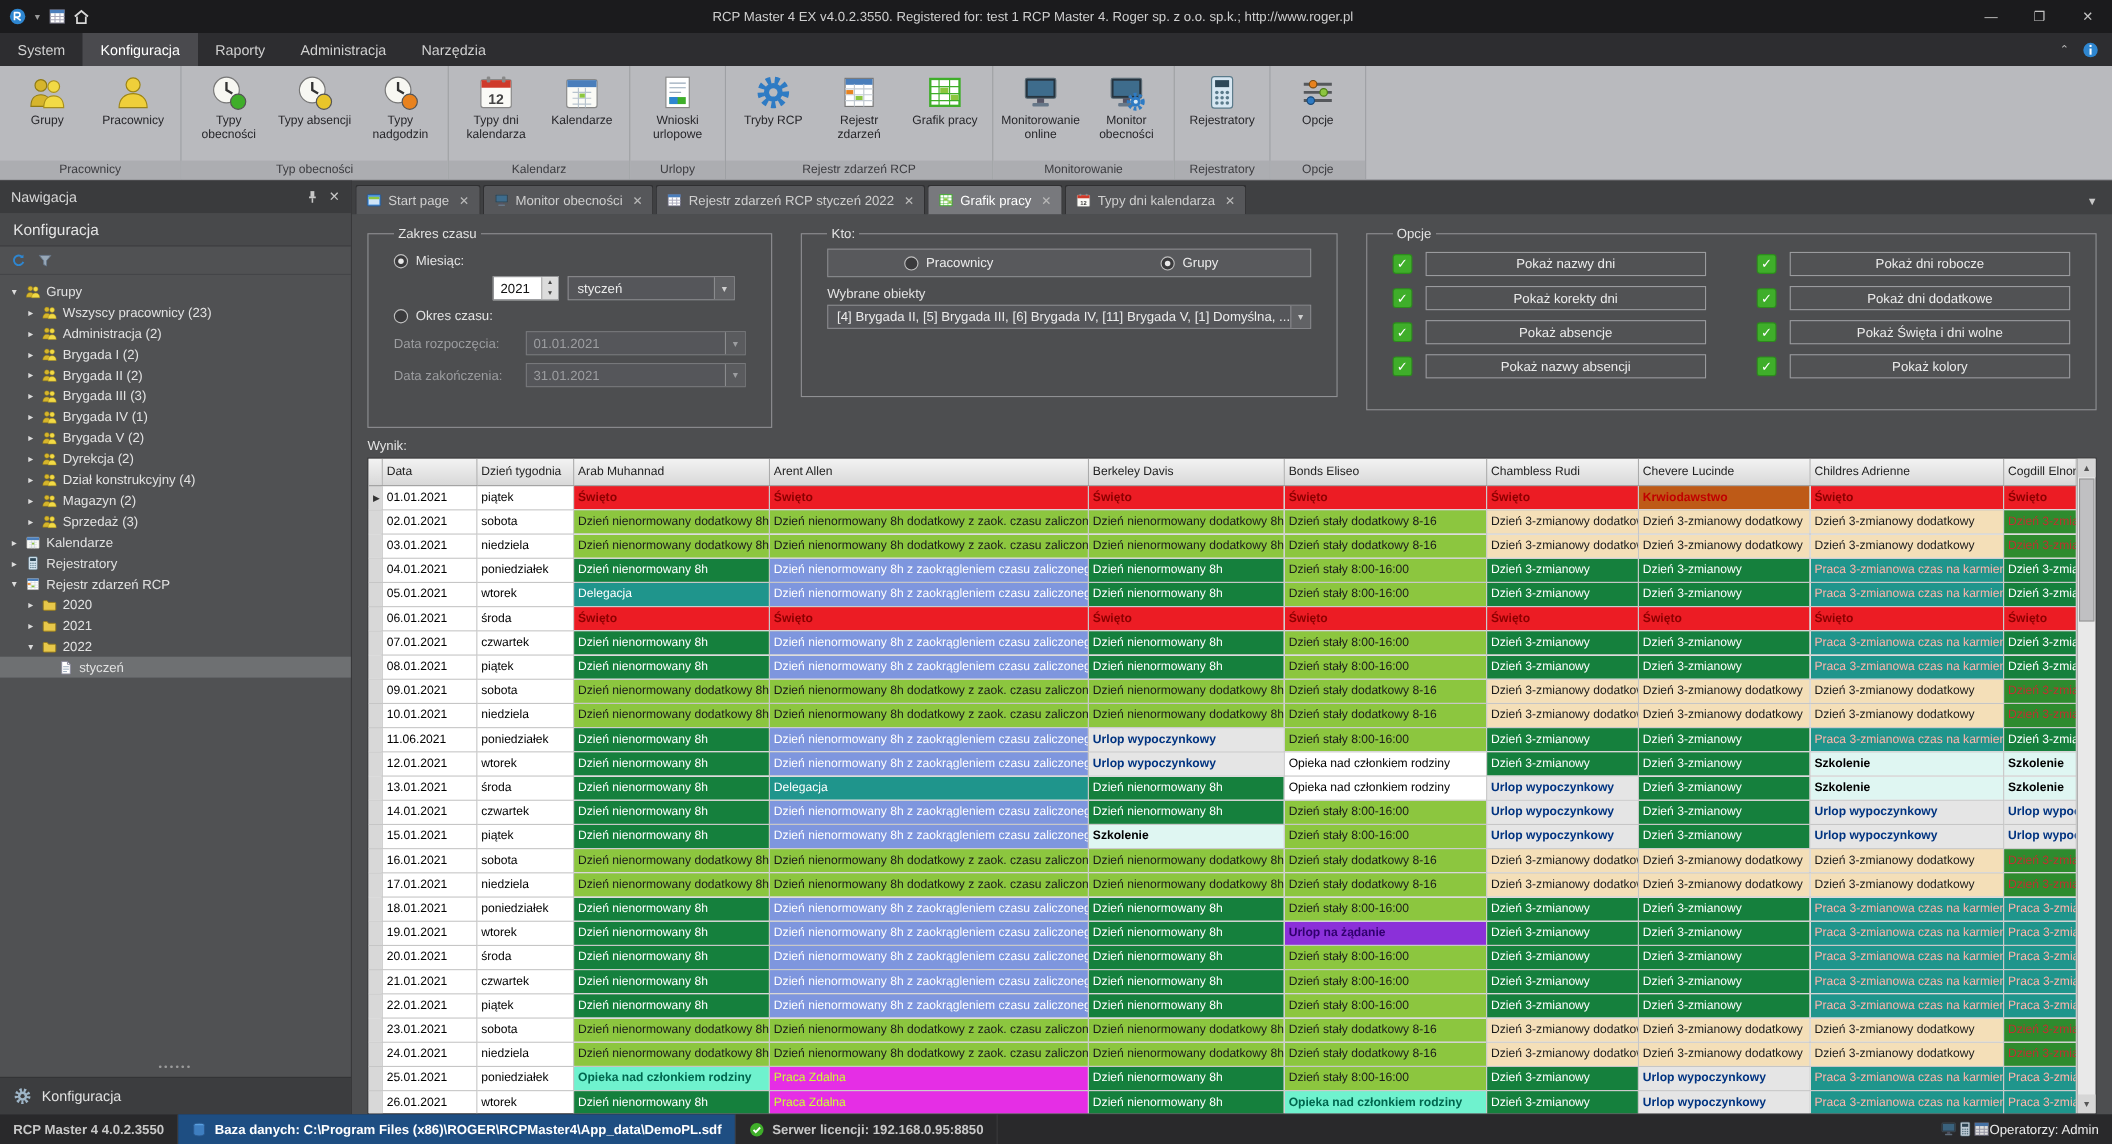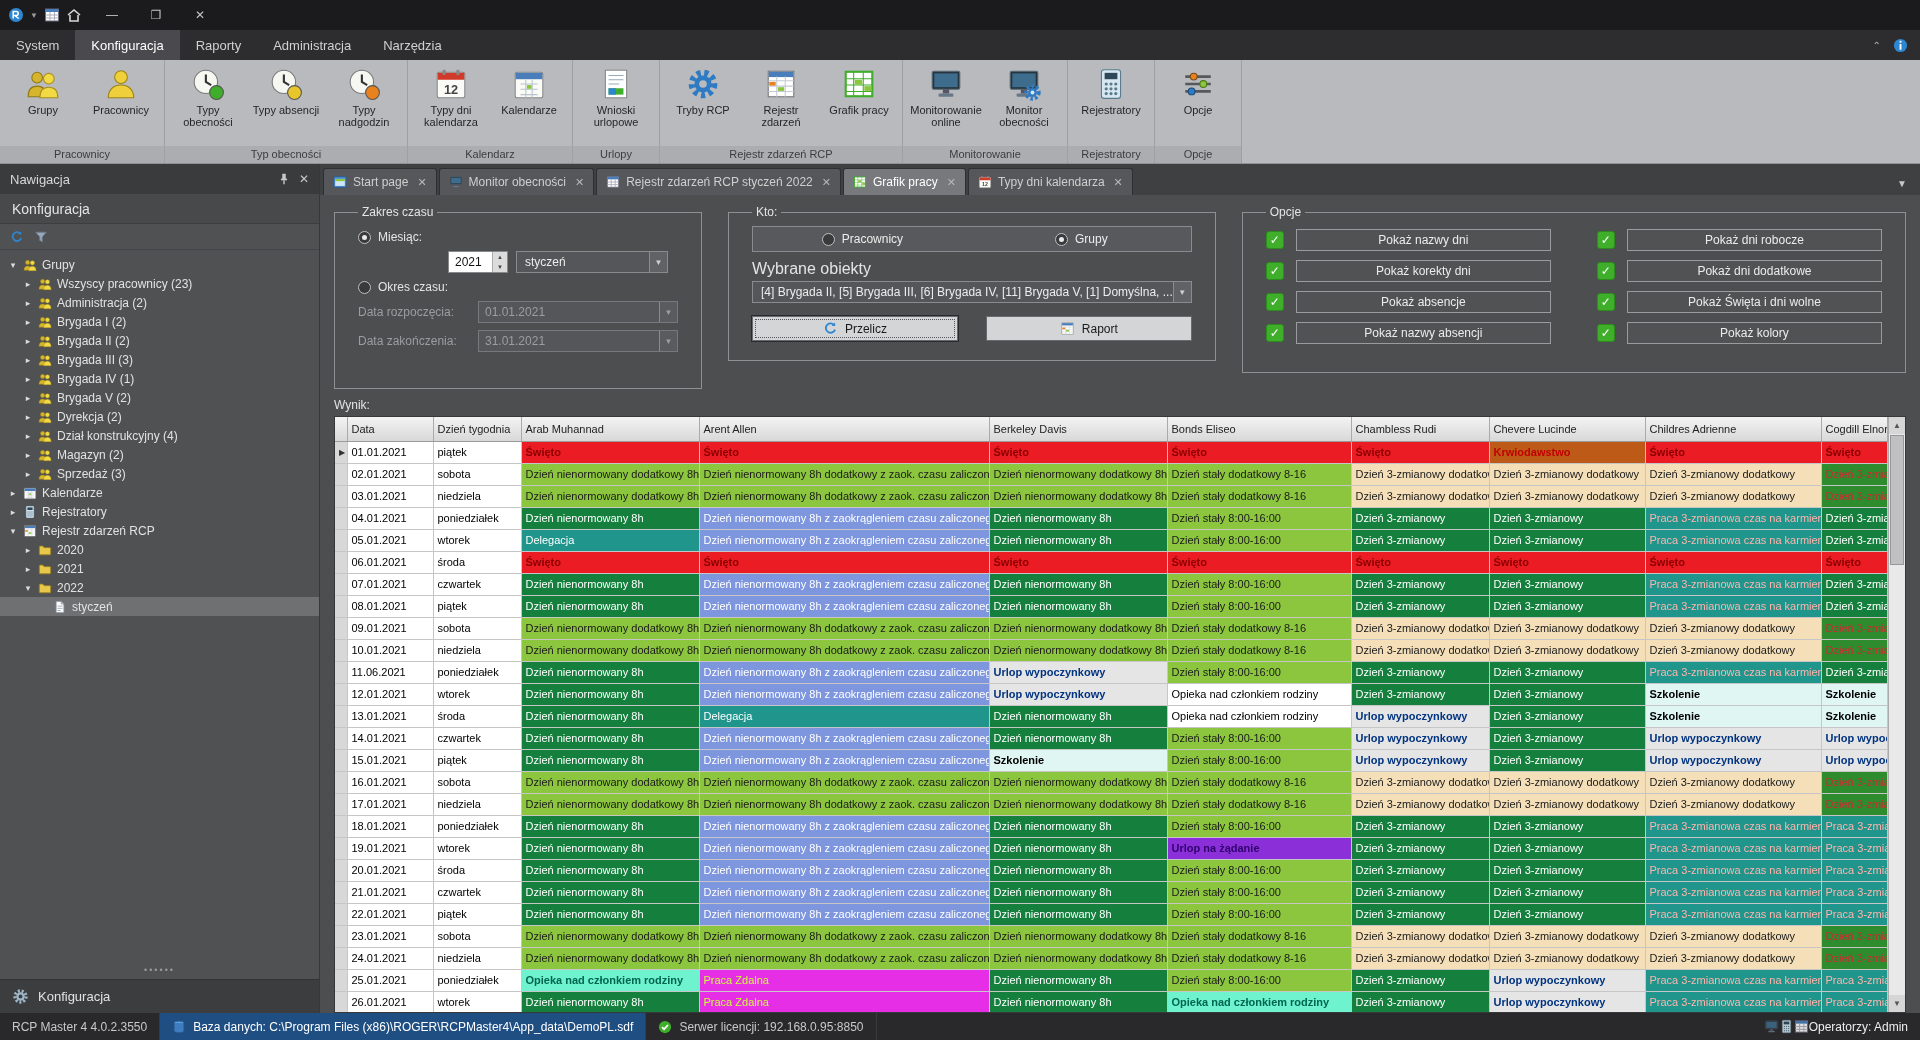--- a/index.html
+++ b/index.html
@@ -88,21 +88,21 @@
   .combo.month { width:152px; margin-left:8px; }
   .combo.wide { width:100%; }
   .ellip { overflow:hidden; text-overflow:ellipsis; white-space:nowrap; flex:1; }
 
   .dlabel { width:120px; color:#9C9DA0; }
   .dfield { width:200px; height:22px; background:#55565A; border:1px solid #77787B; color:#9C9DA0; display:flex; align-items:center; padding-left:6px; font-size:12px; }
   .dfield .combo-arrow { color:#9C9DA0; background:#5A5B5E; }
 
   .kto-radios { height:26px; border:1px solid #8A8B8E; background:#58595C; display:flex; align-items:center; margin:3px 0 8px; }
   .radio-item { display:flex; align-items:center; flex:1; justify-content:center; color:#ECECEC; }
-  .small-label { font-size:16px; color:#E4E4E4; margin:2px 0 3px; }
+  .small-label { font-size:12px; color:#E4E4E4; margin:2px 0 3px; }
   .btn-row { display:flex; gap:28px; margin-top:13px; }
   .btn { flex:1; height:25px; background:#D4D5D7; border:1px solid #6A6A6E; color:#1A1A1A; font-size:12px; display:flex; align-items:center; justify-content:center; gap:7px; font-family:inherit; }
   .btn.focused { box-shadow:0 0 0 1px #2A2A2E; outline:1px dotted #555; outline-offset:-4px; }
   .btn-ico svg { width:15px; height:15px; display:block; }
 
   .opt-grid { display:flex; gap:46px; margin-top:6px; }
   .opt-col { flex:1; display:flex; flex-direction:column; gap:9px; }
   .opt-row { display:flex; align-items:center; gap:12px; }
   .opt-check { width:18px; height:18px; border-radius:3px; background:#3FAE2A; border:1px solid #2C8C1C; color:#FFF; font-size:12px; line-height:16px; text-align:center; flex:none; }
   .opt-label { flex:1; height:22px; border:1px solid #9A9B9E; background:#515254; color:#ECECEC; font-size:12px; display:flex; align-items:center; justify-content:center; }
@@ -131,21 +131,21 @@
   .c-dkg  { background:#2E8B2E; color:#C03030; }
   .c-bld  { background:#BE5A17; color:#C00000; font-weight:bold; }
 
   .vscroll { width:17px; background:#E9E9E9; display:flex; flex-direction:column; border-left:1px solid #ABABAB; flex:none; }
   .vs-btn { height:17px; background:#D6D6D6; display:flex; align-items:center; justify-content:center; font-size:8px; color:#555; flex:none; }
   .vs-track { flex:1; position:relative; }
   .vs-thumb { position:absolute; top:1px; left:1px; right:1px; height:130px; background:#C0C0C2; border:1px solid #979797; }
 
   
   .statusbar { height:27px; background:#29292B; display:flex; align-items:center; color:#C8C8C8; font-size:12px; flex:none; }
-  .st-seg { padding:0 12px; display:flex; align-items:center; gap:7px; height:100%; border-right:1px solid #3A3A3C; white-space:nowrap; }
+  .st-seg { padding:0 12px; display:flex; align-items:center; gap:7px; height:100%; border-right:1px solid #3A3A3C; white-space:nowrap;font-weight:bold; }
   .st-seg svg { width:14px; height:14px; display:block; }
   .st-db { background:#1E4E82; color:#FFFFFF; }
   .st-right { margin-left:auto; display:flex; align-items:center; padding-right:12px; }
   .st-right svg { width:15px; height:15px; display:block; opacity:.85; }
   .st-ops { color:#EDEDED; }
 </style>
 </head>
 <body>
 
 <div class="app">
@@ -166,20 +166,21 @@
             <path d="M1.5 8h13M1.5 11h13M6 5v9M10.5 5v9" stroke="#AAB"></path>
           </svg>
         </span>
       <span id="ico-qat2">
           <svg viewBox="0 0 16 16">
             <path d="M2 8l6-5 6 5" fill="none" stroke="#D8D8D8" stroke-width="1.6"></path>
             <path d="M4 8v6h8V8" fill="none" stroke="#D8D8D8" stroke-width="1.6"></path>
           </svg>
         </span>
     </div>
+    <div class="tb-title">RCP Master 4 EX v4.0.2.3550. Registered for: test 1 RCP Master 4. Roger sp. z o.o. sp.k.;  http://www.roger.pl</div>
     <div class="tb-btns">
       <div class="tb-btn">—</div>
       <div class="tb-btn">❐</div>
       <div class="tb-btn">✕</div>
     </div>
   </div>
 
   <div class="menubar">
     <div class="menu-items" id="menu-items">
         <div class="menu-item">System</div>
@@ -804,43 +805,20 @@
               </span>
               <span class="radio-item">
                 <span class="radio on"></span>
                 <span>Grupy</span>
               </span>
             </div>
             <div class="small-label">Wybrane obiekty</div>
             <div class="combo wide">
               <span class="ellip">[4] Brygada II, [5] Brygada III, [6] Brygada IV, [11] Brygada V, [1] Domyślna, ...</span>
               <span class="combo-arrow">▼</span>
-            </div>
-            <div class="btn-row">
-              <button class="btn focused">
-                <span class="btn-ico" id="ico-przelicz">
-                    <svg viewBox="0 0 16 16">
-                      <path d="M12.8 9.2A5 5 0 1 1 11.6 4" fill="none" stroke="#2E86D0" stroke-width="2"></path>
-                      <path d="M12.9 1.6v3.6H9.3z" fill="#2E86D0"></path>
-                    </svg>
-                  </span>
-                <span>Przelicz</span>
-              </button>
-              <button class="btn">
-                <span class="btn-ico" id="ico-raport">
-                    <svg viewBox="0 0 32 32">
-                      <rect x="4" y="4" width="24" height="24" fill="#FFF" stroke="#777"></rect>
-                      <rect x="4.5" y="4.5" width="23" height="5" fill="#4A7EBB"></rect>
-                      <path d="M4 13h24M4 18h24M4 23h24M12 9v19M20 9v19" stroke="#C2CAD2" fill="none"></path>
-                      <rect x="5" y="14" width="6" height="3.5" fill="#E8821E"></rect>
-                      <rect x="13" y="19" width="6" height="3.5" fill="#8CC63F"></rect>
-                    </svg>
-                  </span>
-                <span>Raport</span>
-              </button>
             </div>
           </fieldset>
 
           <fieldset class="fs fs-opcje">
             <legend>Opcje</legend>
             <div class="opt-grid">
               <div class="opt-col" id="opt-left">
                   <div class="opt-row">
                     <span class="opt-check">✓</span>
                     <span class="opt-label">Pokaż nazwy dni</span>

